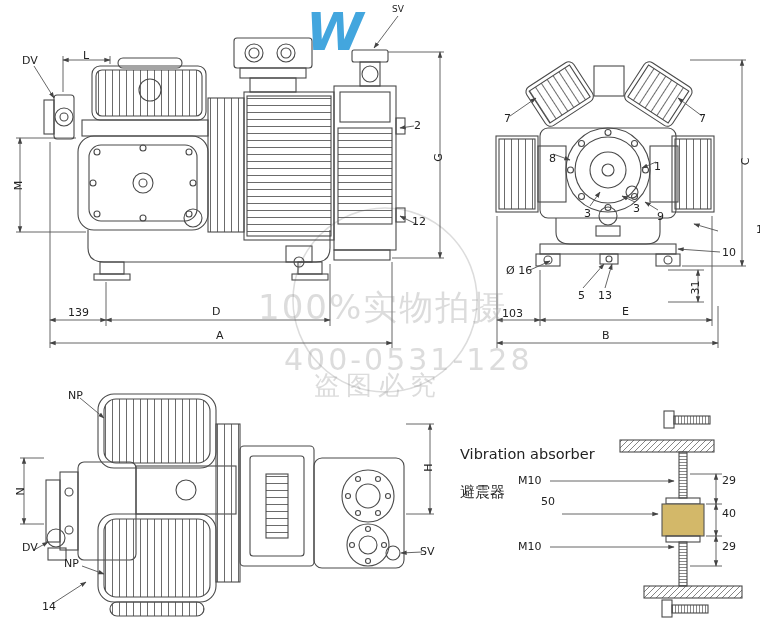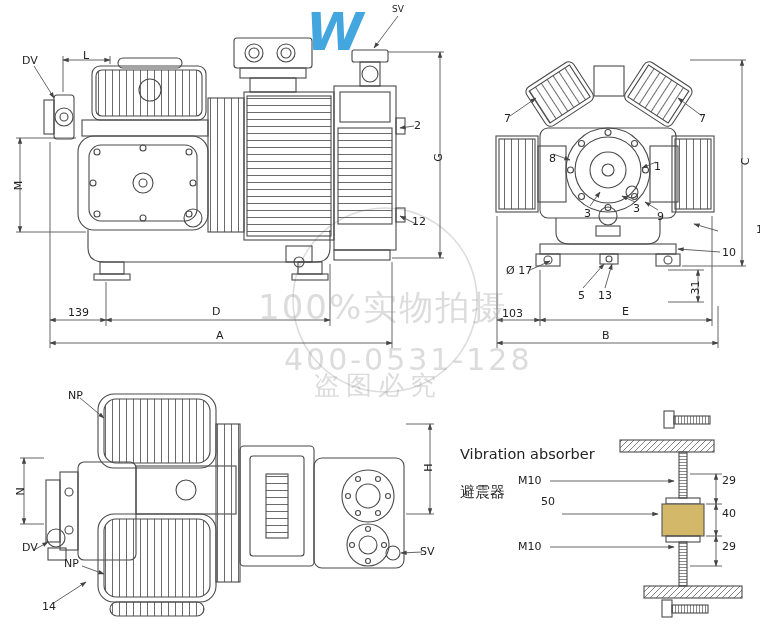--- a/index.html
+++ b/index.html
@@ -317,21 +317,21 @@
 
   <span class="lbl" style="left:504px; top:113px;">7</span>
   <span class="lbl" style="left:699px; top:113px;">7</span>
   <span class="lbl" style="left:549px; top:153px;">8</span>
   <span class="lbl" style="left:654px; top:161px;">1</span>
   <span class="lbl" style="left:584px; top:208px;">3</span>
   <span class="lbl" style="left:633px; top:203px;">3</span>
   <span class="lbl" style="left:657px; top:211px;">9</span>
   <span class="lbl" style="left:719px; top:224px;margin-left:37px;">15</span>
   <span class="lbl" style="left:722px; top:247px;">10</span>
-  <span class="lbl" style="left:506px; top:265px;">Ø 17</span>
+  <span class="lbl" style="left:506px; top:265px;">Ø 16</span>
   <span class="lbl" style="left:578px; top:290px;">5</span>
   <span class="lbl" style="left:598px; top:290px;">13</span>
   <span class="lbl rot" style="left:688px; top:282px;">31</span>
   <span class="lbl rot" style="left:742px; top:156px;">C</span>
   <span class="lbl" style="left:502px; top:308px;">103</span>
   <span class="lbl" style="left:622px; top:306px;">E</span>
   <span class="lbl" style="left:602px; top:330px;">B</span>
 
   <span class="lbl" style="left:68px; top:390px;">NP</span>
   <span class="lbl rot" style="left:16px; top:486px;">N</span>

